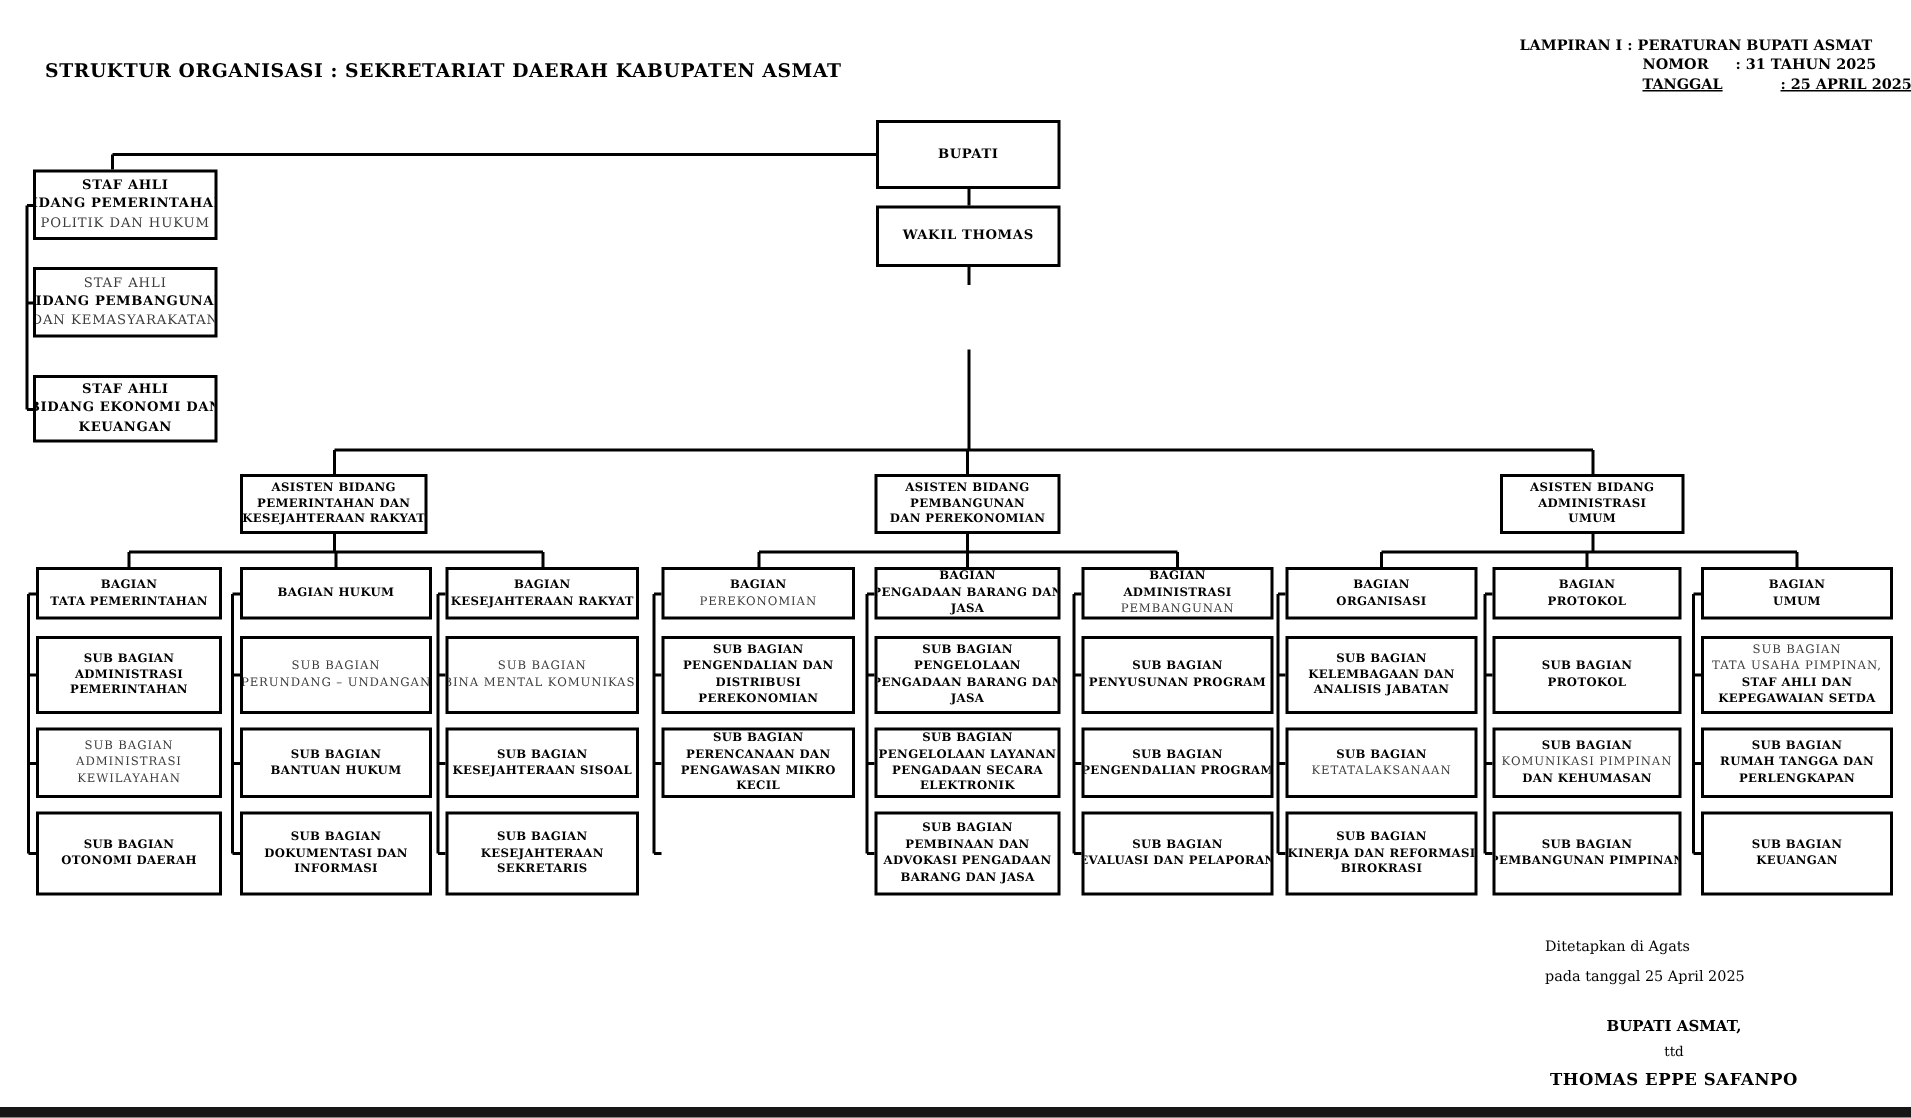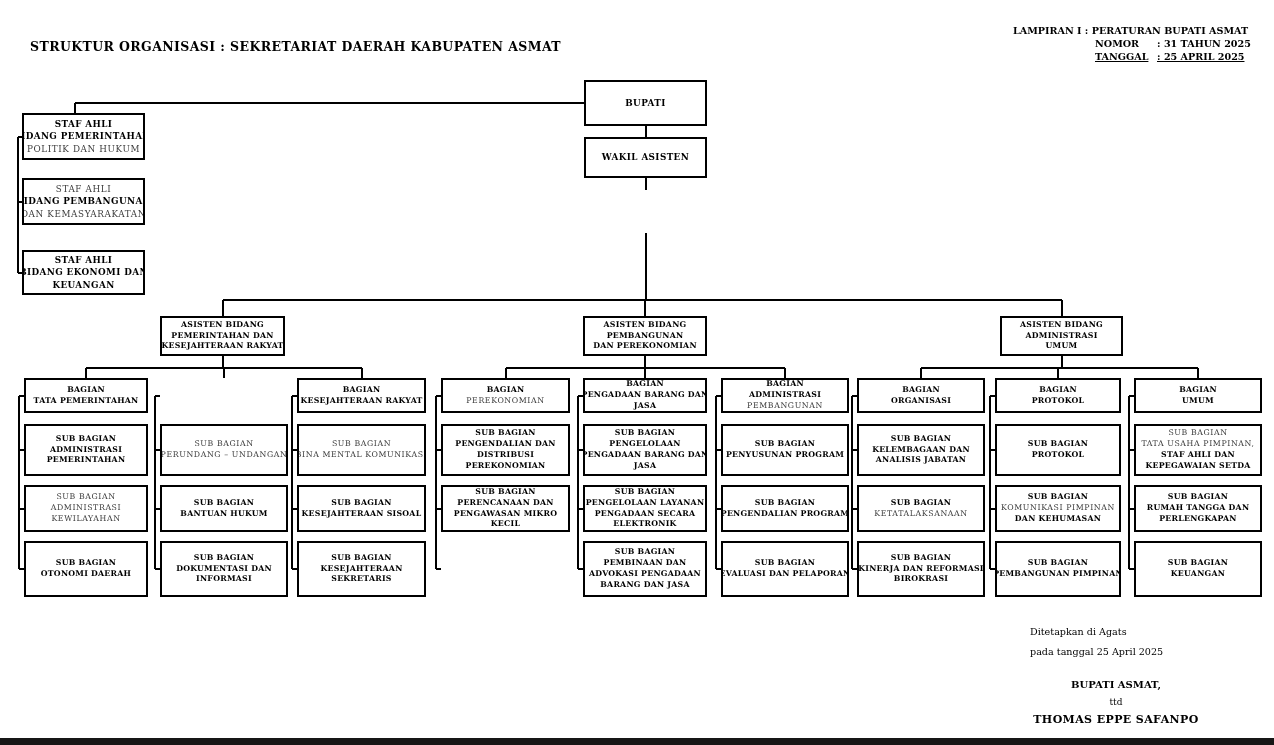--- a/index.html
+++ b/index.html
@@ -13,21 +13,21 @@
   .org-box.big{font-size:8.8px;letter-spacing:.4px;}
   .org-box .ln{white-space:nowrap;}
   .org-box .ln.light{font-weight:normal;color:#3c3c3c;letter-spacing:.6px;}
   .cline{position:absolute;background:#000;}
   .doc-title{position:absolute;left:30px;top:39px;font-weight:bold;font-size:12.5px;
              letter-spacing:.4px;white-space:nowrap;}
   .lampiran{position:absolute;left:1002px;top:24px;font-weight:bold;font-size:9.6px;
             line-height:13px;white-space:nowrap;margin-left:11px;}
   .lamp-row{margin-left:82px;display:flex;}
   .lamp-label{display:inline-block;width:62px;}
-  .lamp-underline{text-decoration:underline;}
+  .lamp-underline{text-decoration:underline;gap:30px;}
   .footer{position:absolute;left:1030px;top:626px;width:172px;font-size:9.6px;}
   .footer .f-line{margin-bottom:9px;}
   .f-center{text-align:center;}
   .f-bupati{margin-top:22px;font-weight:bold;font-size:10px;}
   .f-ttd{margin-top:7px;font-size:9px;}
   .f-name{margin-top:6px;font-weight:bold;font-size:11px;letter-spacing:.4px;}
   .bottom-bar{position:absolute;left:0;bottom:0;width:100%;height:7px;background:#161616;}
 </style>
 </head>
 <body>
@@ -44,21 +44,21 @@
     <span class="lamp-label">TANGGAL</span>
     <span>:   25 APRIL 2025</span>
   </div>
 </div>
 
 <div id="stage">
     <div class="org-box big" style="left: 584px; top: 80px; width: 123px; height: 46px;">
       <div class="ln">BUPATI</div>
     </div>
     <div class="org-box big" style="left: 584px; top: 137px; width: 123px; height: 41px;">
-      <div class="ln">WAKIL ASISTEN</div>
+      <div class="ln">WAKIL THOMAS</div>
     </div>
     <div class="org-box big" style="left: 22px; top: 113px; width: 123px; height: 47px;">
       <div class="ln">STAF AHLI</div>
       <div class="ln">BIDANG PEMERINTAHAN,</div>
       <div class="ln light">POLITIK DAN HUKUM</div>
     </div>
     <div class="org-box big" style="left: 22px; top: 178px; width: 123px; height: 47px;">
       <div class="ln light">STAF AHLI</div>
       <div class="ln">BIDANG PEMBANGUNAN</div>
       <div class="ln light">DAN KEMASYARAKATAN</div>
@@ -83,20 +83,23 @@
       <div class="ln">PEMERINTAHAN</div>
     </div>
     <div class="org-box" style="left: 24px; top: 485px; width: 124px; height: 47px;">
       <div class="ln light">SUB BAGIAN</div>
       <div class="ln light">ADMINISTRASI</div>
       <div class="ln light">KEWILAYAHAN</div>
     </div>
     <div class="org-box" style="left: 24px; top: 541px; width: 124px; height: 56px;">
       <div class="ln">SUB BAGIAN</div>
       <div class="ln">OTONOMI DAERAH</div>
+    </div>
+    <div class="org-box" style="left: 160px; top: 378px; width: 128px; height: 35px;">
+      <div class="ln">BAGIAN HUKUM</div>
     </div>
     <div class="org-box" style="left: 160px; top: 424px; width: 128px; height: 52px;">
       <div class="ln light">SUB BAGIAN</div>
       <div class="ln light">PERUNDANG – UNDANGAN</div>
     </div>
     <div class="org-box" style="left: 160px; top: 485px; width: 128px; height: 47px;">
       <div class="ln">SUB BAGIAN</div>
       <div class="ln">BANTUAN HUKUM</div>
     </div>
     <div class="org-box" style="left: 160px; top: 541px; width: 128px; height: 56px;">

